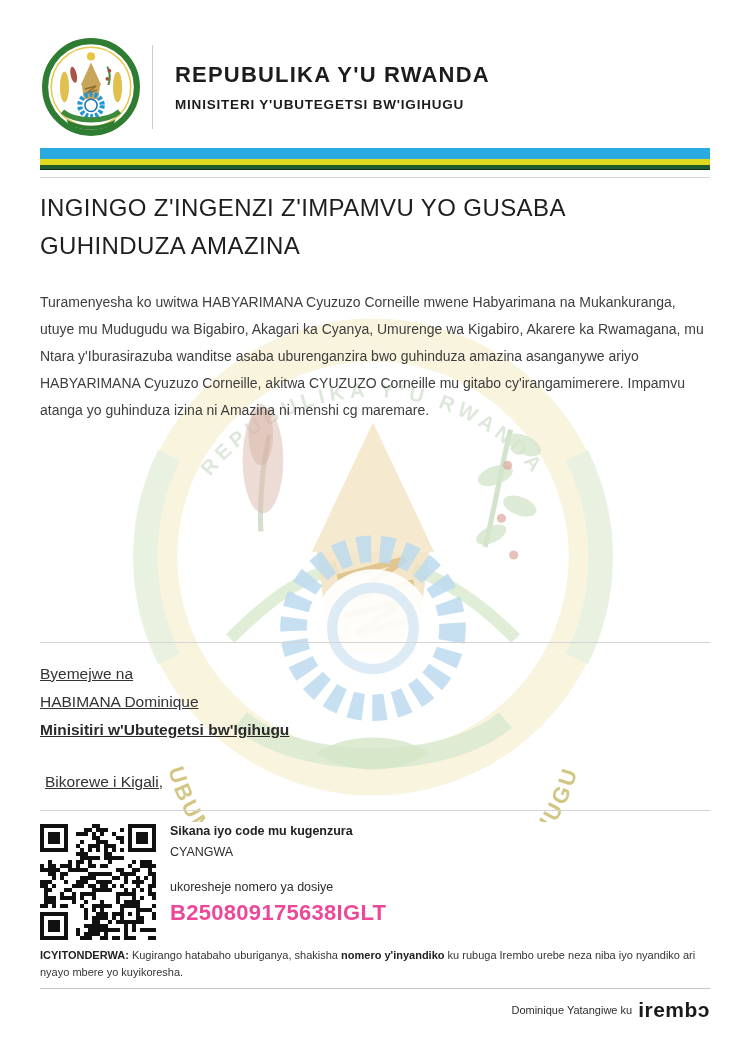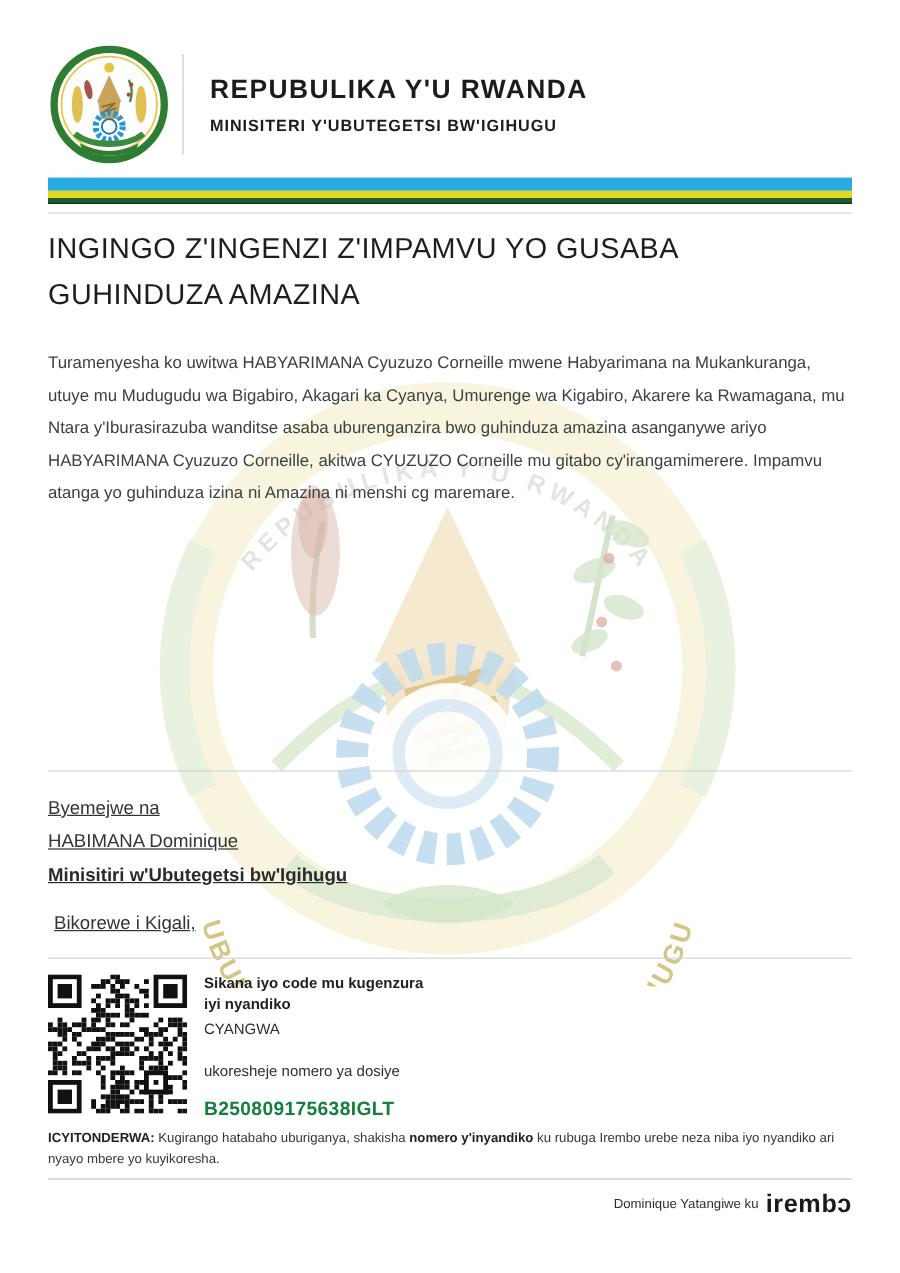--- a/index.html
+++ b/index.html
@@ -45,34 +45,34 @@
 
   
   .doc-body { margin-top:24px; font-size:14px; line-height:27px; color:#3e3e3e; }
 
   .spacer { height:218px; }
 
   
   .sig { margin-top:17px; font-size:15.5px; color:#333333; }
   .sig-line { line-height:28px;text-decoration:underline; }
   .sig-title { font-weight:bold; color:#2a2a2a; }
-  .sig-place-group { margin-top:12px; padding-left:5px; }
+  .sig-place-group { margin-top:24px; padding-left:5px; }
   .sig-date-bold { font-weight:bold; }
   .rule-2 { margin-top:14px; }
 
   
   .verify { margin-top:13px; display:flex; align-items:flex-start; }
   .qr { width:116px; height:116px; flex:0 0 auto; }
   .verify-text { margin-left:14px; font-size:12.5px; color:#2e2e2e; }
   .vt-bold { font-weight:bold; color:#222; }
   .vt-scan2 { margin-top:4px; }
   .vt-or { margin-top:7px; }
   .vt-check1 { margin-top:8px; }
   .vt-check2 { margin-top:21px; }
-  .vt-number { margin-top:16px; font-size:16px; font-weight:bold; letter-spacing:0.3px; color:#15803d; }
+  .vt-number { margin-top:6px; font-size:22px; font-weight:bold; letter-spacing:0.3px; color:#ec4899; }
 
   
   .note { margin-top:7px; font-size:11px; line-height:17px; color:#353535; }
   .note b { color:#222; }
   .rule-3 { margin-top:7px; border-top:1px solid #c6c6c6; }
 
   
   .footer { margin-top:9px; display:flex; justify-content:flex-end; align-items:center; }
   .footer-label { font-size:11px; color:#2e2e2e; }
   .footer-brand { font-size:21px; font-weight:600; letter-spacing:0.5px; color:#1a1a1a; margin-left:6px; }
@@ -497,21 +497,20 @@
             <rect x="0" y="88" width="28" height="28" fill="#111"></rect>
             <rect x="4" y="92" width="20" height="20" fill="#fff"></rect>
             <rect x="8" y="96" width="12" height="12" fill="#111"></rect>
             <rect x="80" y="80" width="20" height="20" fill="#111"></rect>
             <rect x="84" y="84" width="12" height="12" fill="#fff"></rect>
             <rect x="88" y="88" width="4" height="4" fill="#111"></rect>
           </svg>
       </div>
       <div class="verify-text">
         <div class="vt-bold">Sikana iyo code mu kugenzura</div>
-        <div class="vt-bold vt-scan2">iyi nyandiko</div>
         <div class="vt-or">CYANGWA</div>
         <div class="vt-check2">ukoresheje nomero ya dosiye</div>
         <div class="vt-number">B250809175638IGLT</div>
       </div>
     </div>
 
     <p class="note"><b>ICYITONDERWA:</b><span> Kugirango hatabaho uburiganya, shakisha </span><b>nomero y'inyandiko</b><span> ku rubuga Irembo urebe neza niba iyo nyandiko ari nyayo mbere yo kuyikoresha.</span></p>
 
     <hr class="rule rule-3">
 

